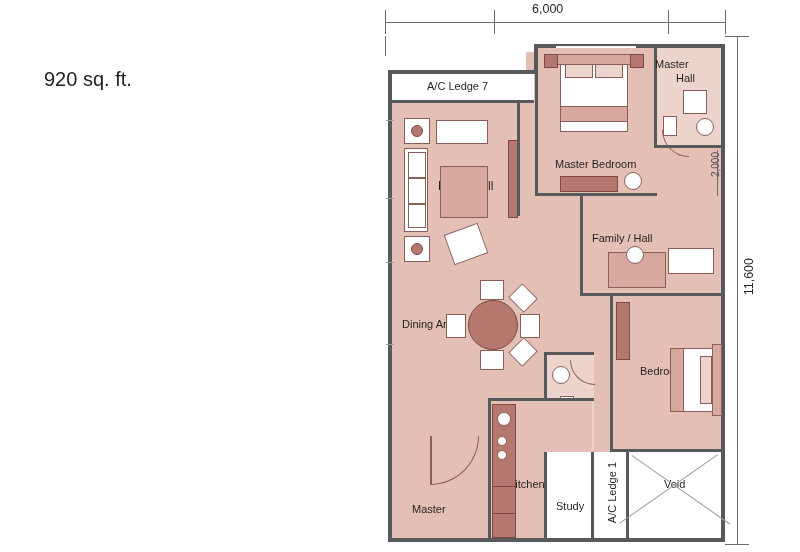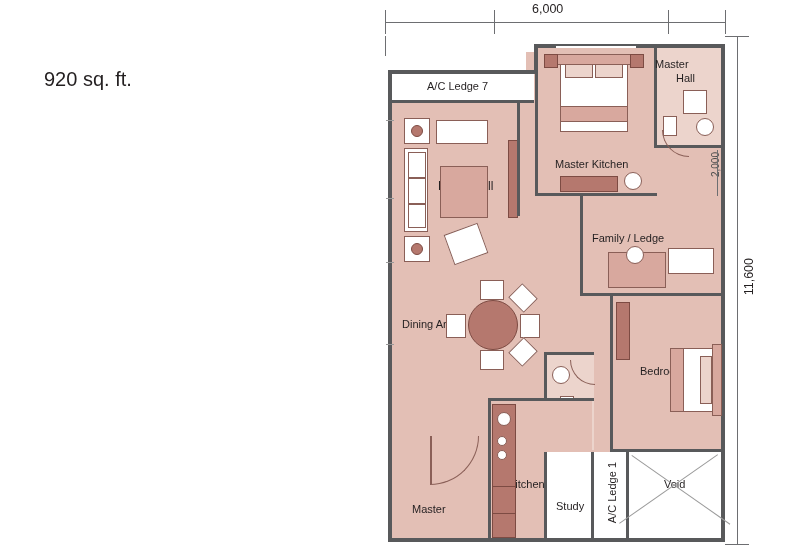--- a/index.html
+++ b/index.html
@@ -96,21 +96,21 @@
   <div class="fz mid" style="left:176px;top:54px;width:74px;height:9px;"></div>
   <div class="fz" style="left:185px;top:64px;width:26px;height:12px;"></div>
   <div class="fz" style="left:215px;top:64px;width:26px;height:12px;"></div>
   <div class="fz mid" style="left:180px;top:106px;width:66px;height:14px;"></div>
   <div class="fz solid" style="left:164px;top:54px;width:12px;height:12px;"></div>
   <div class="fz solid" style="left:250px;top:54px;width:12px;height:12px;"></div>
 
   <div class="fz solid" style="left:180px;top:176px;width:56px;height:14px;"></div>
   <div class="fz rnd wht" style="left:244px;top:172px;width:16px;height:16px;"></div>
 
-  <div class="lbl" style="left:175px;top:158px;">Master Kitchen</div>
+  <div class="lbl" style="left:175px;top:158px;">Master Bedroom</div>
 
   <div class="room light" style="left:277px;top:48px;width:64px;height:100px;"></div>
   <div class="wall" style="left:277px;top:145px;width:64px;height:3px;"></div>
   <div class="lbl" style="left:275px;top:58px;">Master</div>
   <div class="lbl" style="left:296px;top:72px;">Hall</div>
   <div class="fz wht" style="left:303px;top:90px;width:22px;height:22px;"></div>
   <div class="fz rnd wht" style="left:316px;top:118px;width:16px;height:16px;"></div>
   <div class="fz wht" style="left:283px;top:116px;width:12px;height:18px;"></div>
   <div class="door" style="left:282px;top:130px;width:26px;height:26px;border-color:#8a5f57;border-width:0 0 1px 1px;"></div>
 
@@ -139,21 +139,21 @@
   <div class="wall" style="left:137px;top:103px;width:3px;height:113px;"></div>
 
   <div class="thinline" style="left:6px;top:120px;width:8px;height:1px;"></div>
   <div class="thinline" style="left:6px;top:198px;width:8px;height:1px;"></div>
   <div class="thinline" style="left:6px;top:262px;width:8px;height:1px;"></div>
   <div class="thinline" style="left:6px;top:344px;width:8px;height:1px;"></div>
 
   <div class="room" style="left:200px;top:196px;width:141px;height:100px;"></div>
   <div class="wall" style="left:200px;top:196px;width:3px;height:100px;"></div>
   <div class="wall" style="left:200px;top:293px;width:141px;height:3px;"></div>
-  <div class="lbl" style="left:212px;top:232px;">Family / Ledge</div>
+  <div class="lbl" style="left:212px;top:232px;">Family / Hall</div>
   <div class="fz mid" style="left:228px;top:252px;width:56px;height:34px;"></div>
   <div class="fz wht" style="left:288px;top:248px;width:44px;height:24px;"></div>
   <div class="fz rnd wht" style="left:246px;top:246px;width:16px;height:16px;"></div>
 
   <div class="room" style="left:230px;top:296px;width:111px;height:156px;"></div>
   <div class="wall" style="left:230px;top:296px;width:3px;height:156px;"></div>
   <div class="wall" style="left:230px;top:449px;width:111px;height:3px;"></div>
   <div class="lbl" style="left:260px;top:365px;">Bedroom 1</div>
   <div class="fz wht" style="left:290px;top:348px;width:42px;height:62px;"></div>
   <div class="fz mid" style="left:332px;top:344px;width:8px;height:70px;"></div>

